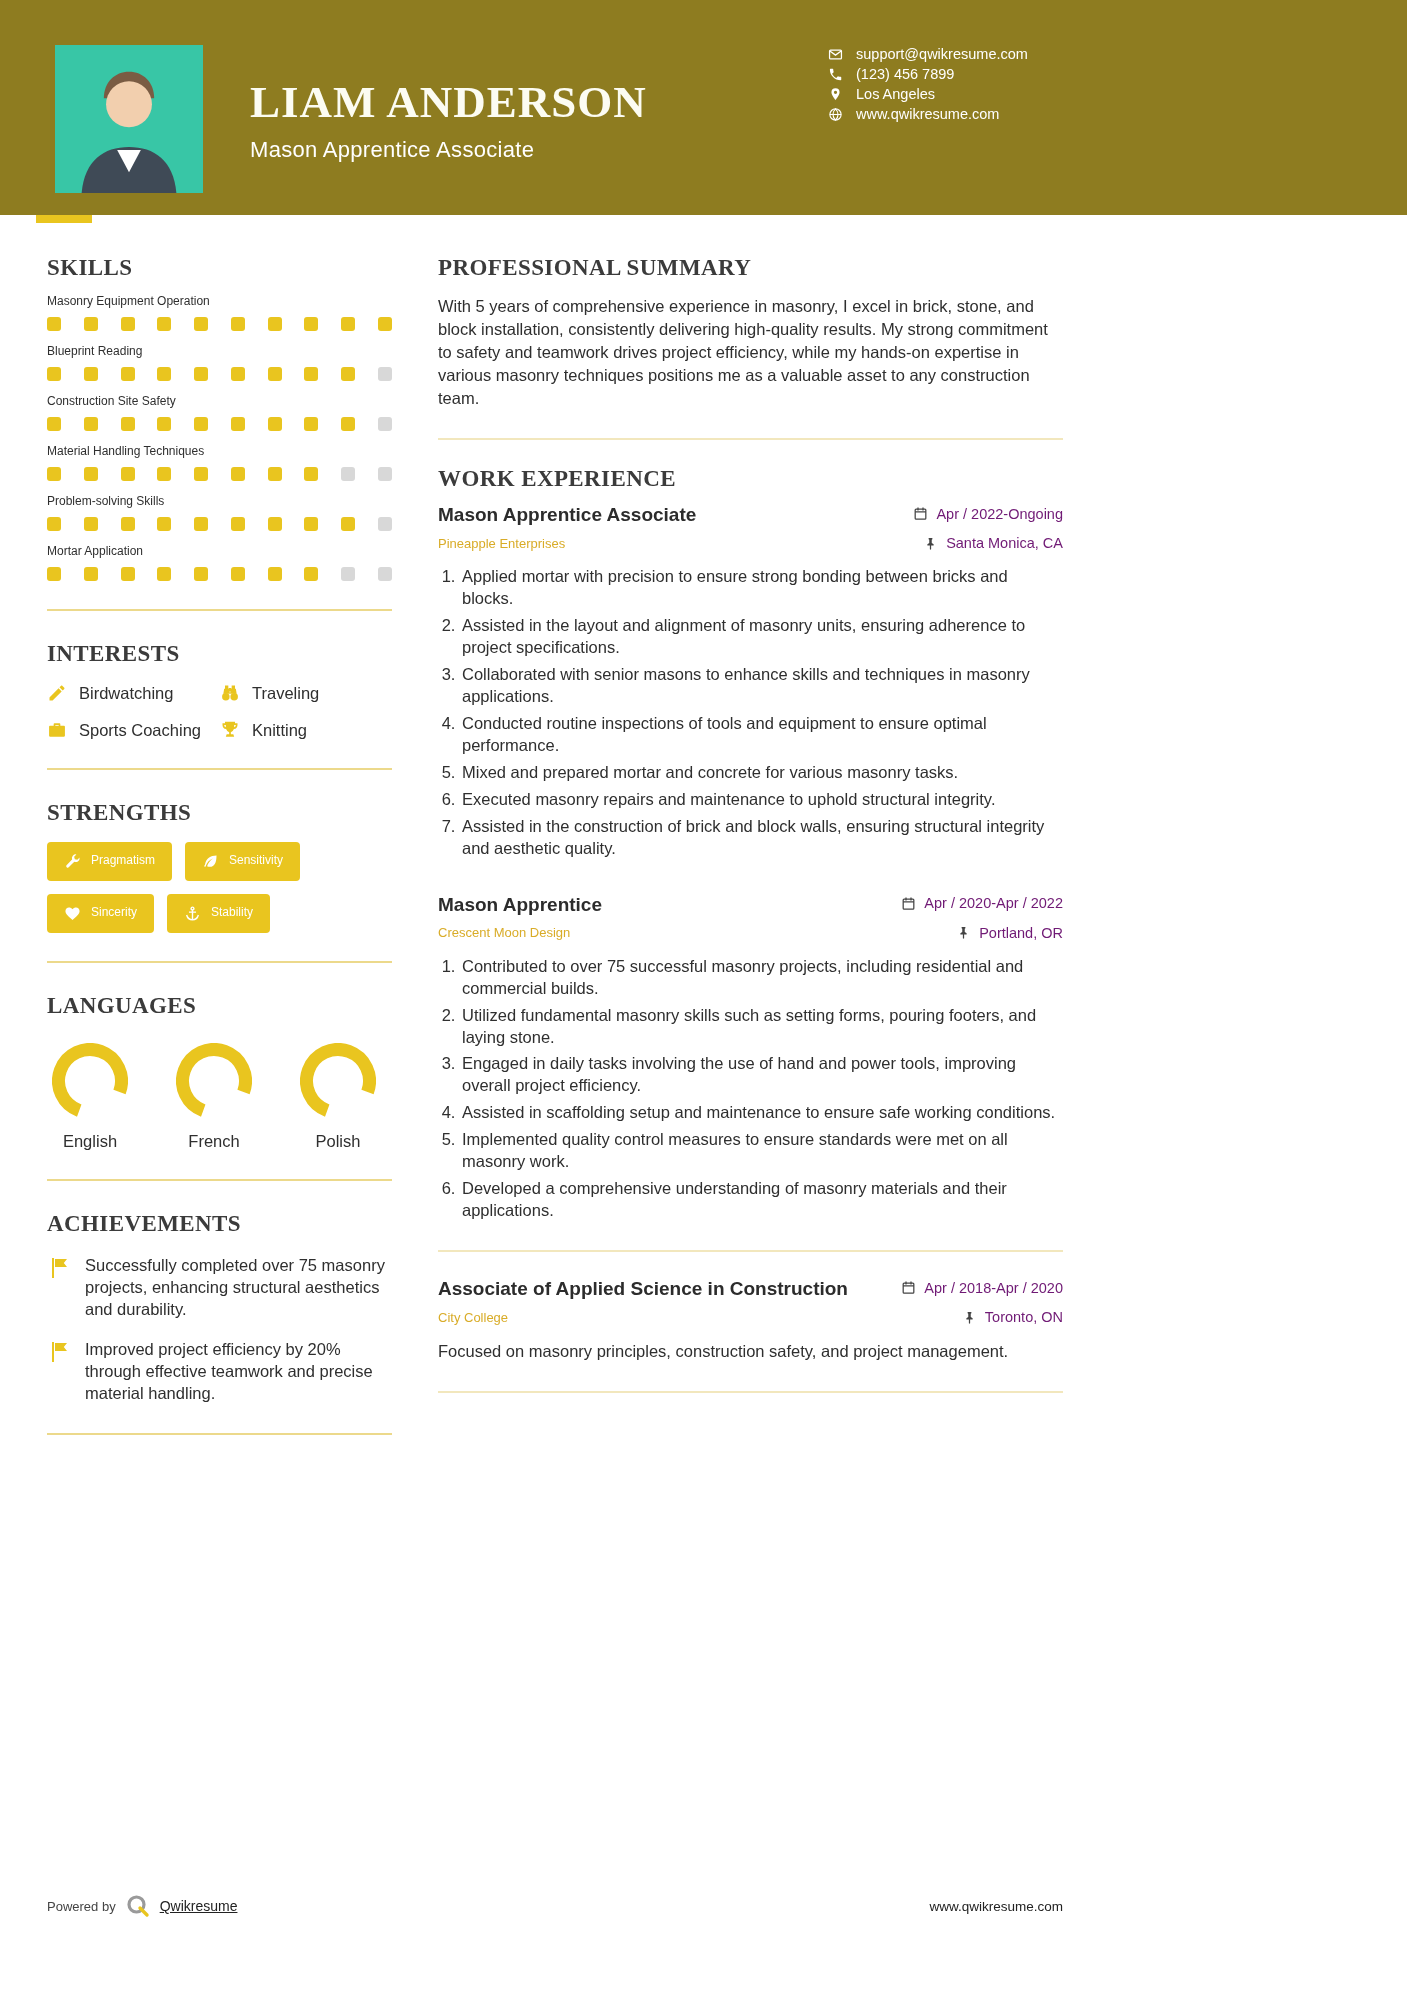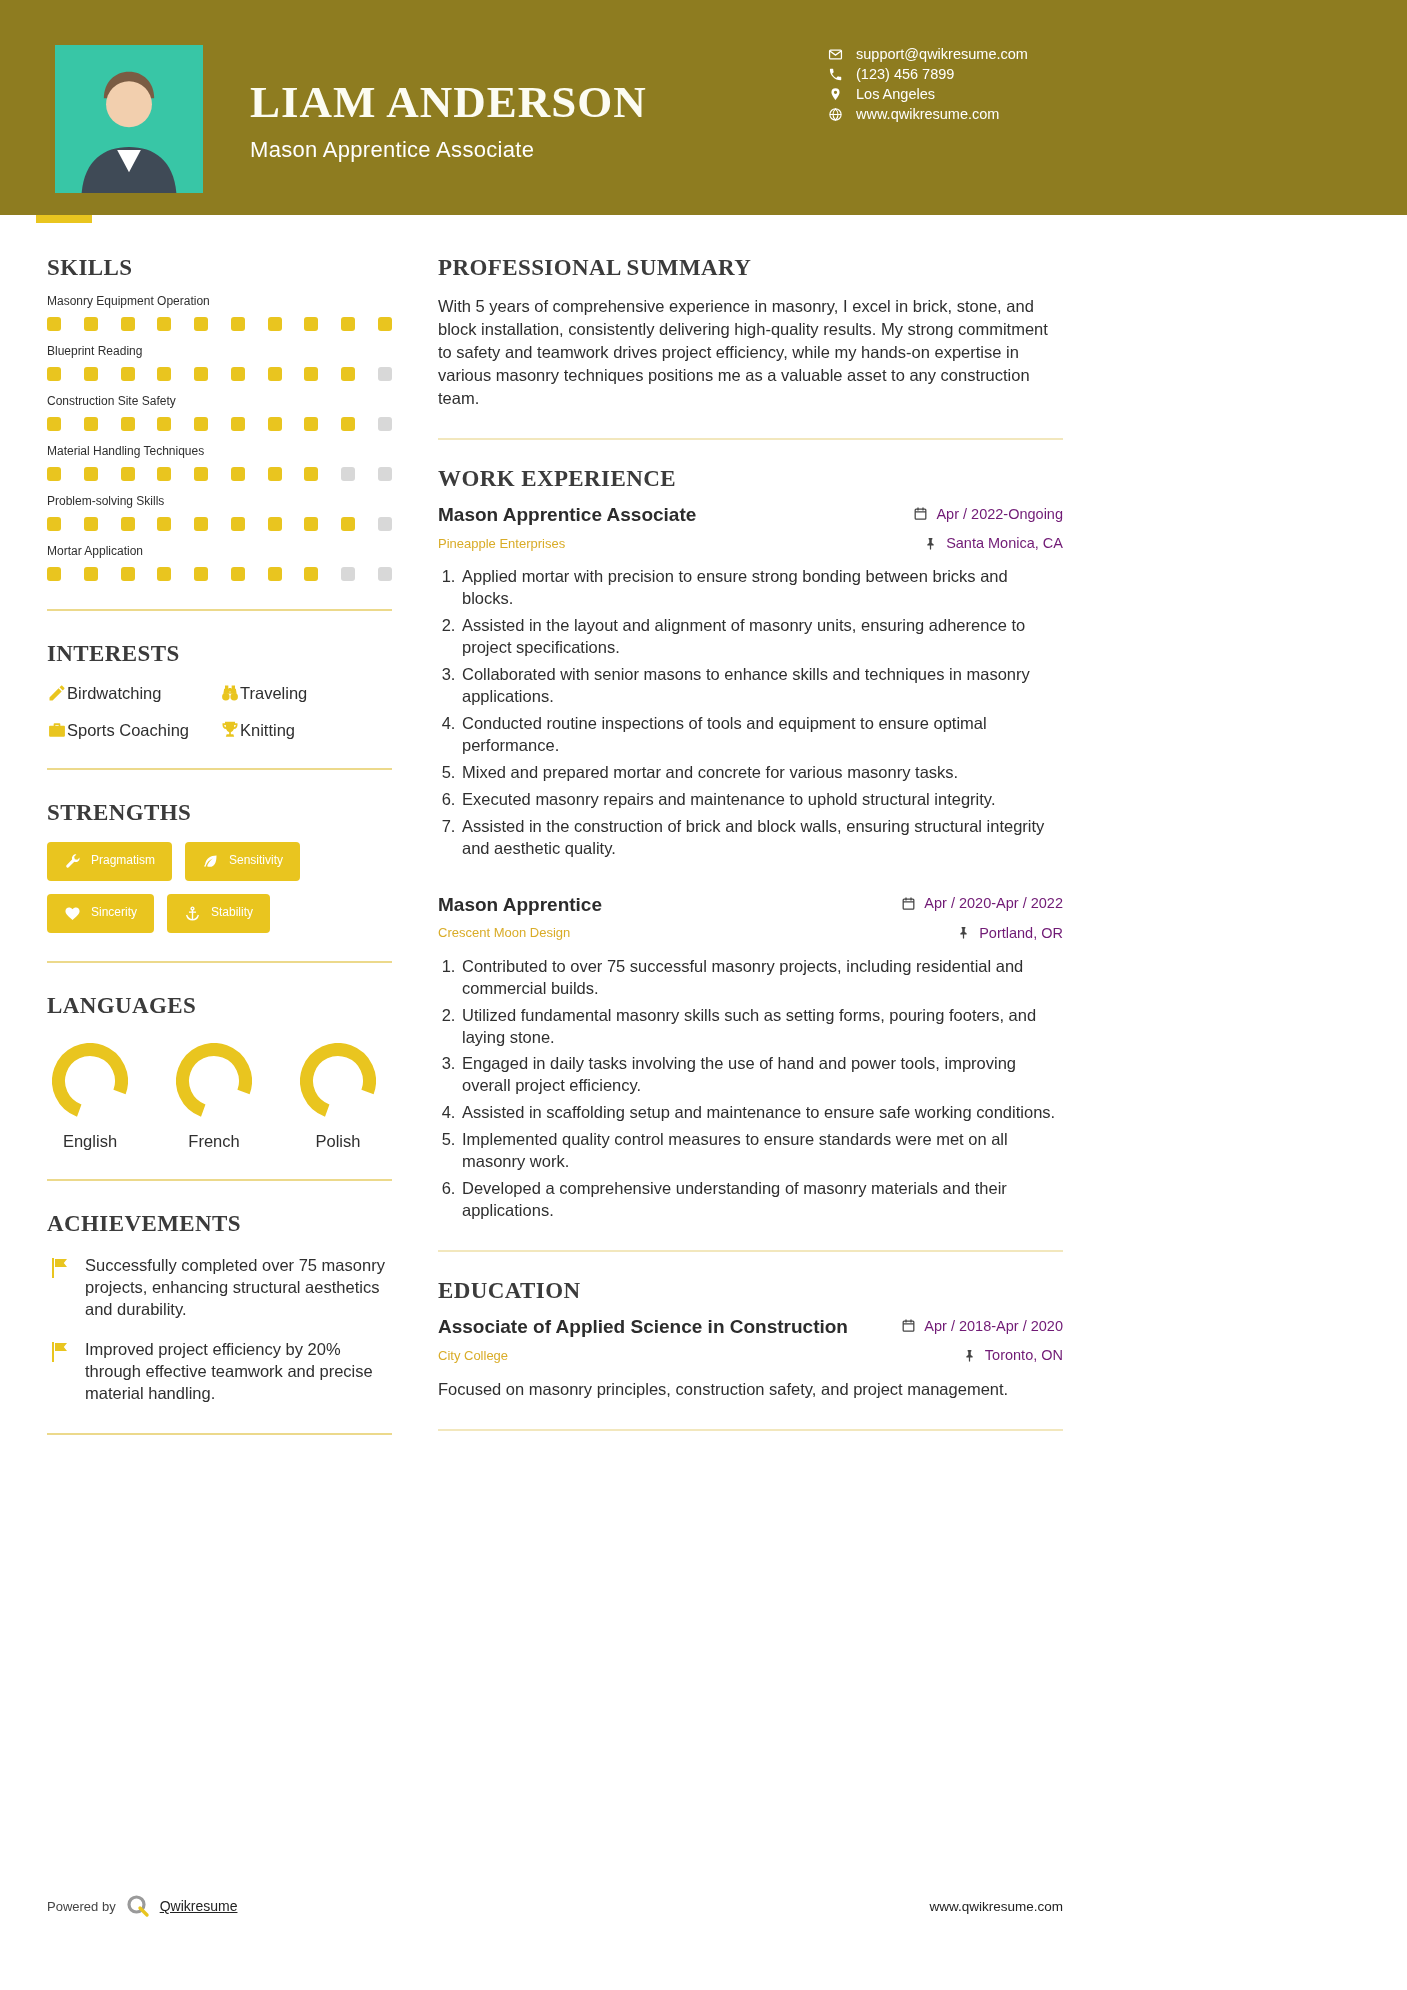--- a/index.html
+++ b/index.html
@@ -35,21 +35,21 @@
   hr.sep-light{border:none;border-top:2px solid var(--separator-light,#f2e7bd);margin:28px 0 26px 0;}
 
   
   .skill-name{font-size:12px;margin:13px 0 9px 0;color:#2f2f2f;}
   .dots{display:flex;justify-content:space-between;}
   .dot{width:14px;height:14px;border-radius:3px;background:var(--dot-off,#d8d8d8);}
   .dot.on{background:var(--accent,#e9c51f);}
 
   
   .int-grid{display:grid;grid-template-columns:173px 1fr;row-gap:17px;margin-top:16px;}
-  .int{display:flex;align-items:center;font-size:16.5px;color:#2f2f2f;}
+  .int{display:flex;align-items:center;gap:12px;font-size:16.5px;color:#2f2f2f;}
   .int .icon{width:20px;height:20px;color:var(--accent,#e9c51f);flex:none;}
 
   
   .pills{display:flex;flex-wrap:wrap;gap:13px;margin-top:16px;}
   .pill{display:inline-flex;align-items:flex-start;gap:10px;background:var(--accent,#e9c51f);
         color:#fff;font-size:12px;padding:11px 17px;border-radius:4px;}
   .pill .icon{width:17px;height:17px;color:#fff;flex:none;}
 
   
   .langs{display:flex;gap:38px;margin-top:24px;}
@@ -488,21 +488,20 @@
               <li>Implemented quality control measures to ensure standards were met on all masonry work.</li>
 
               <li>Developed a comprehensive understanding of masonry materials and their applications.</li>
             </ol>
         </article>
 
         <hr class="sep-light">
       </section>
 
       <section>
-        <h2>EDUCATION</h2>
         <div class="job">
           <div class="job-head">
             <span class="job-title">Associate of Applied Science in Construction</span>
             <span class="meta">
               <span class="icon">
                   <svg viewBox="0 0 24 24" fill="none" stroke="currentColor" stroke-width="2">
                     <rect x="3.5" y="5" width="17" height="16" rx="1.5"></rect>
                     <path d="M3.5 9.5h17M8 2.5V7M16 2.5V7"></path>
                   </svg>
                 </span>

